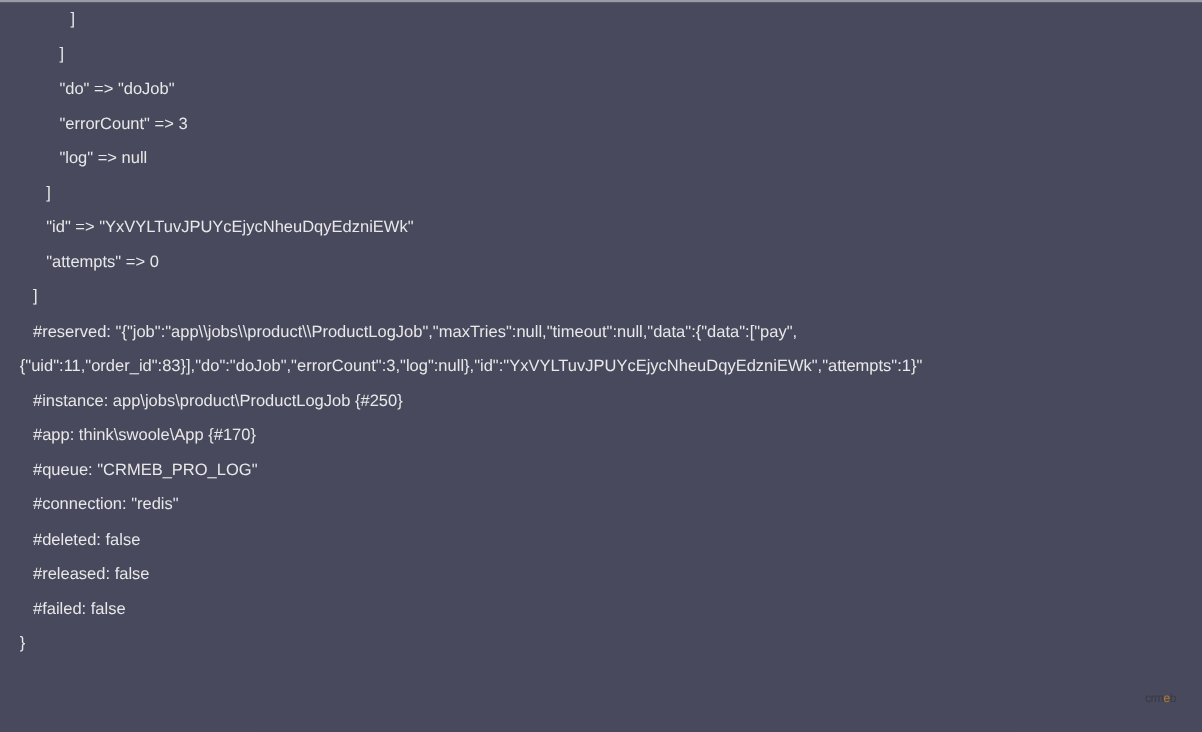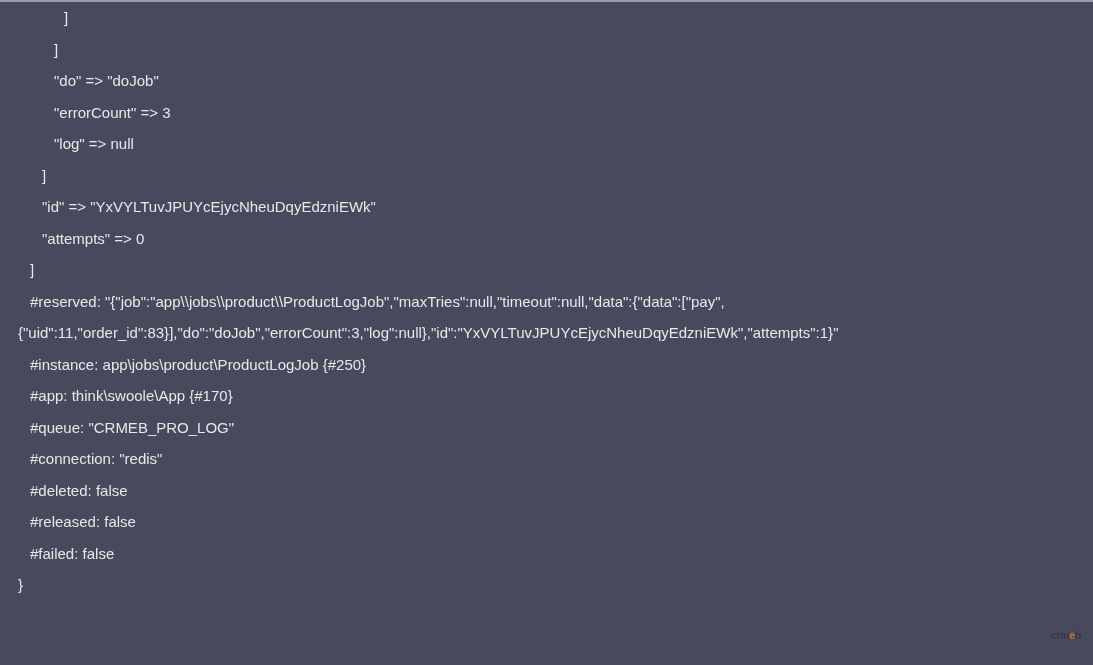--- a/index.html
+++ b/index.html
@@ -24,24 +24,24 @@
       display: block;
     }
     .indent-0 { padding-left: 6px; }
     .indent-1 { padding-left: 18px; }
     .indent-2 { padding-left: 30px; }
     .indent-3 { padding-left: 42px; }
     .indent-4 { padding-left: 52px; }
     .watermark {
       position: absolute;
       bottom: 18px;
-      right: 12px;
+      right: 24px;
       font-size: 11px;
       color: #3a3a42;
-      font-weight: bold;
+      font-weight: normal;
       letter-spacing: -0.5px;
     }
     .watermark .orange { color: #b8792a; }
   </style>
 </head>
 <body>
 
 <div class="code-block" id="code-container"><span class="line indent-4">]</span><span class="line indent-3">]</span><span class="line indent-3">"do" =&gt; "doJob"</span><span class="line indent-3">"errorCount" =&gt; 3</span><span class="line indent-3">"log" =&gt; null</span><span class="line indent-2">]</span><span class="line indent-2">"id" =&gt; "YxVYLTuvJPUYcEjycNheuDqyEdzniEWk"</span><span class="line indent-2">"attempts" =&gt; 0</span><span class="line indent-1">]</span><span class="line indent-1">#reserved: "{"job":"app\\jobs\\product\\ProductLogJob","maxTries":null,"timeout":null,"data":{"data":["pay",</span><span class="line indent-0">{"uid":11,"order_id":83}],"do":"doJob","errorCount":3,"log":null},"id":"YxVYLTuvJPUYcEjycNheuDqyEdzniEWk","attempts":1}"</span><span class="line indent-1">#instance: app\jobs\product\ProductLogJob {#250}</span><span class="line indent-1">#app: think\swoole\App {#170}</span><span class="line indent-1">#queue: "CRMEB_PRO_LOG"</span><span class="line indent-1">#connection: "redis"</span><span class="line indent-1">#deleted: false</span><span class="line indent-1">#released: false</span><span class="line indent-1">#failed: false</span><span class="line indent-0">}</span></div>
 
 <div class="watermark">

